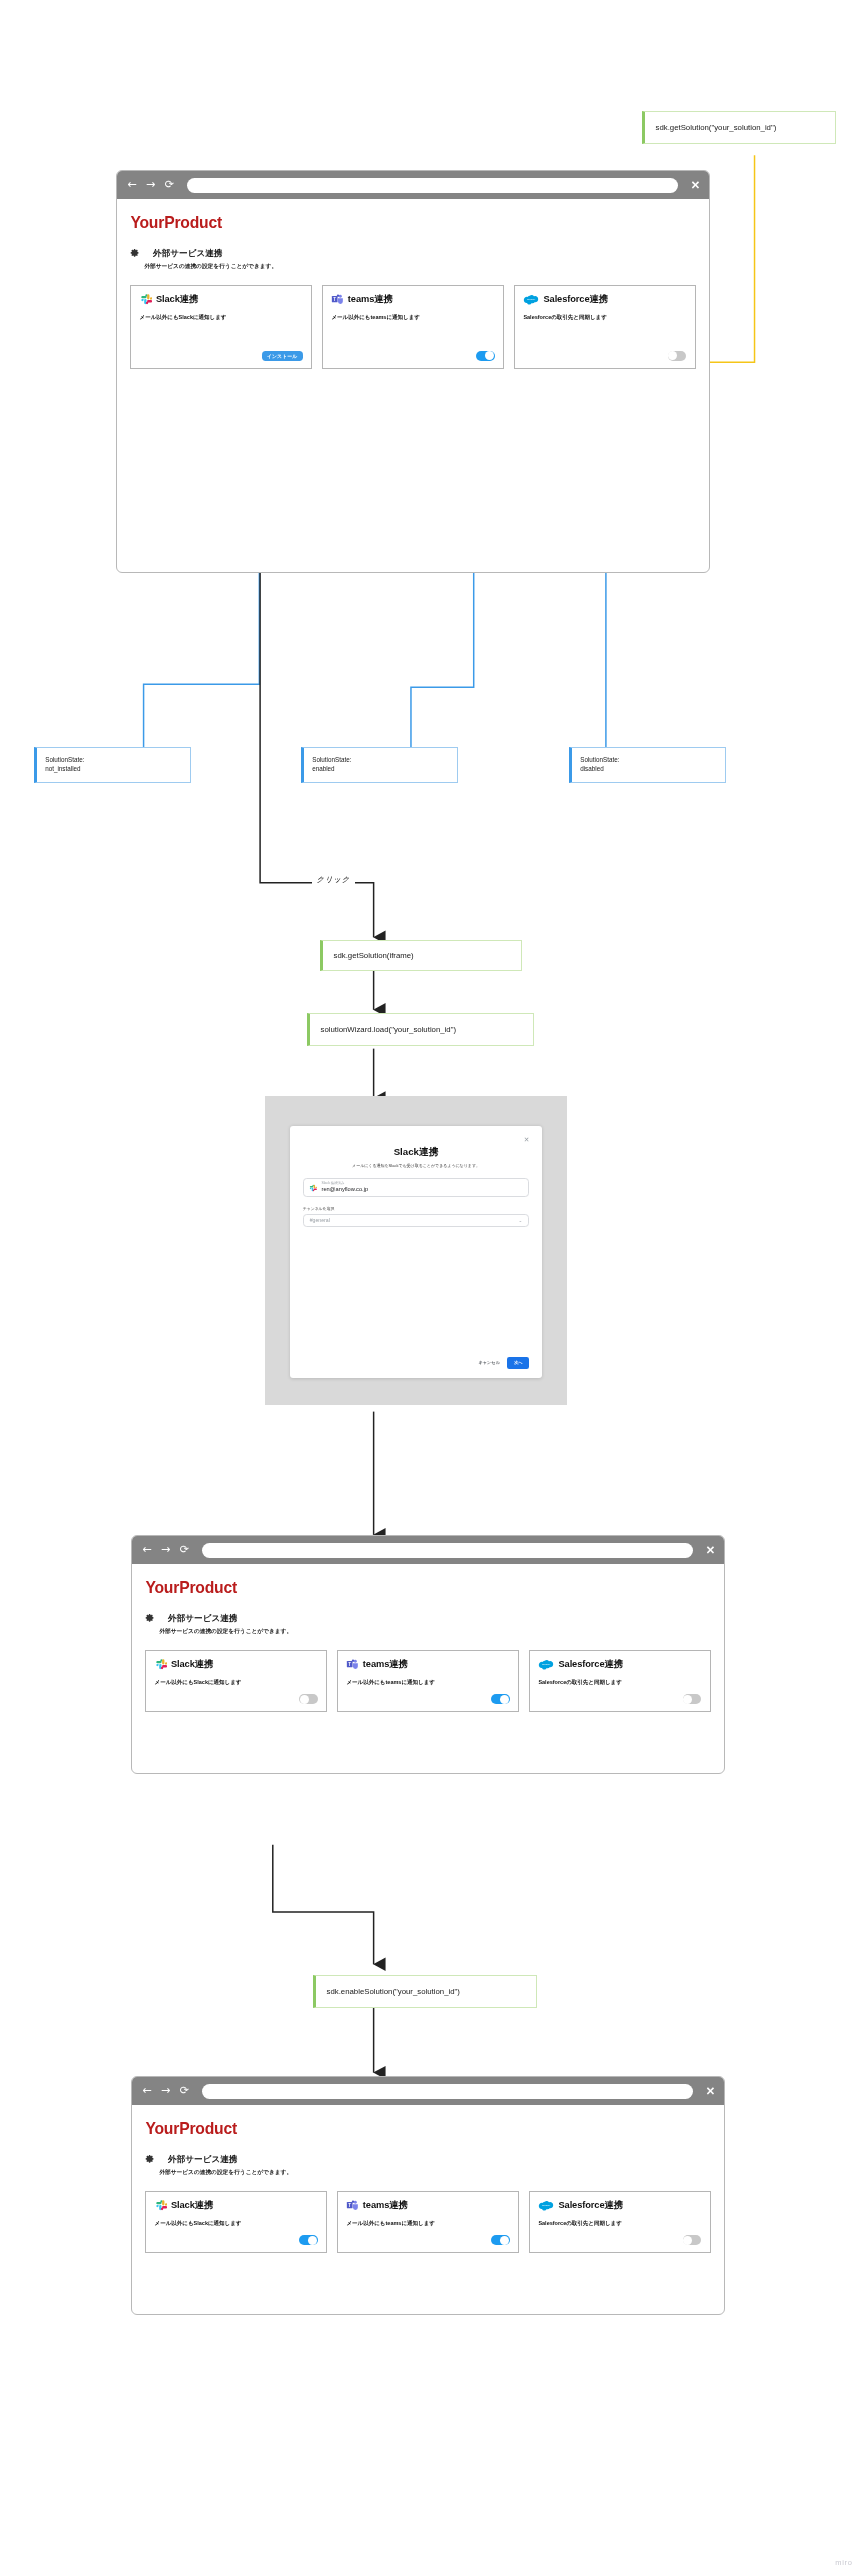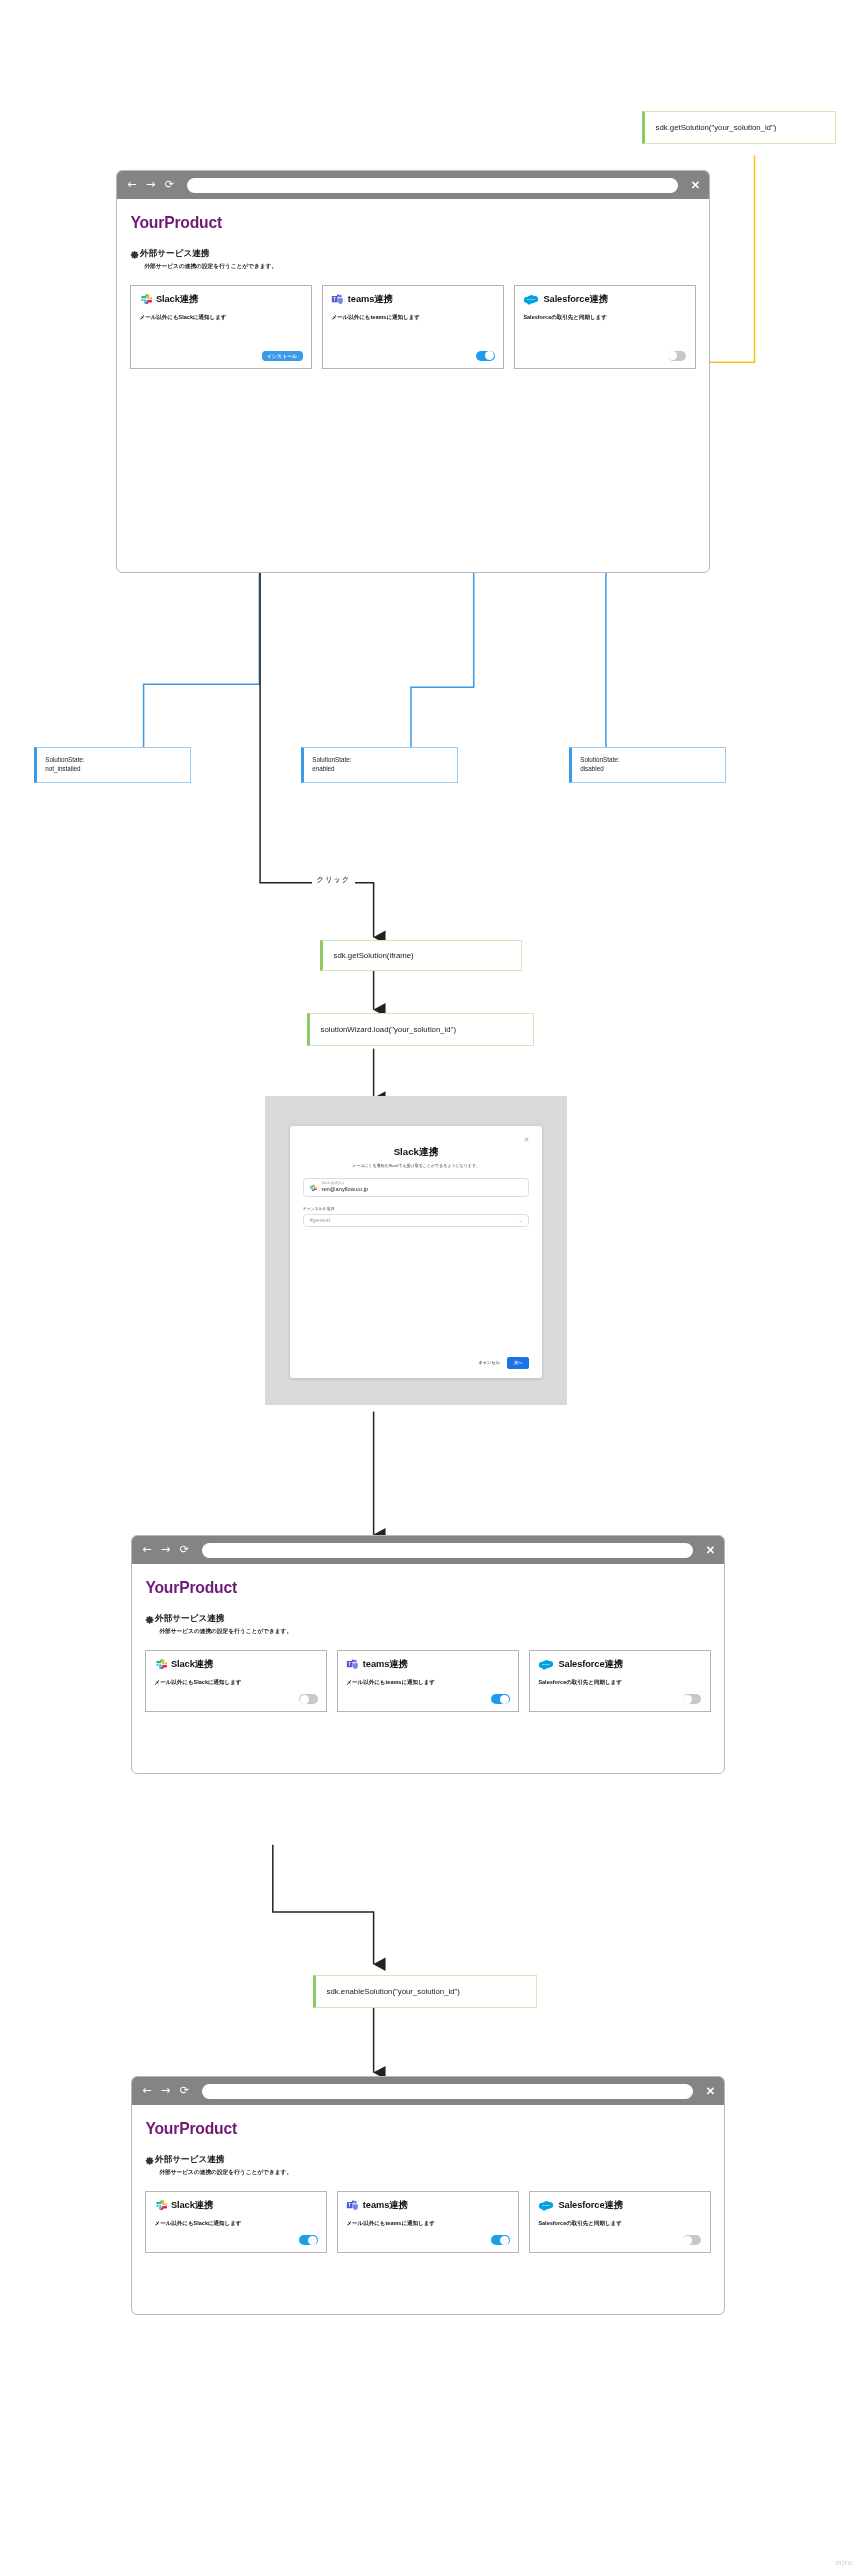--- a/index.html
+++ b/index.html
@@ -62,28 +62,27 @@
     font-size: 11.2px;
     font-weight: bold;
     flex: 0 0 auto;
     padding-left: 1.5px;
     font-family: "Liberation Sans", sans-serif;
   }
   .bw-body { padding: 12px 13.4px 15px 13.4px; }
   .prod-title {
     font-size: 15.7px;
     font-weight: bold;
-    color: #701a75;
+    color: #b91c1c;
     letter-spacing: -0.2px;
     margin: 3px 0 16.4px 0;
   }
   .sec-head {
     display: flex;
-    align-items: center;
-    gap: 0;
+    gap: 13px;
     margin-bottom: 3px;
   }
   .gear {
     width: 9.7px; height: 9.7px;
     flex: 0 0 auto;
     display: block;
   }
   .sec-title {
     font-size: 8.6px;
     font-weight: bold;
@@ -436,21 +435,21 @@
   </div>
   <div class="statebox" style="left:301px; top:747px; width:157px; height:36px;">
     <span class="k">SolutionState:</span>
     <span class="k">enabled</span>
   </div>
   <div class="statebox" style="left:569px; top:747px; width:157px; height:36px;">
     <span class="k">SolutionState:</span>
     <span class="k">disabled</span>
   </div>
 
-  <div class="click-label" style="left:312px; top:875px;">クリック</div>
+  <div class="click-label" style="left:312px; top:875px;font-style:italic;">クリック</div>
 
   <div class="codebox" style="left:320px; top:940px; width:202px; height:31px;">
     <span>sdk.getSolution(iframe)</span>
   </div>
   <div class="codebox" style="left:307px; top:1013px; width:227px; height:33px;">
     <span>solutionWizard.load("your_solution_id")</span>
   </div>
 
   <div class="modal-shade" style="left:265px; top:1096px; width:302px; height:309px;"></div>
   <div class="modal" style="left:290px; top:1126px; width:252px; height:252px;">

